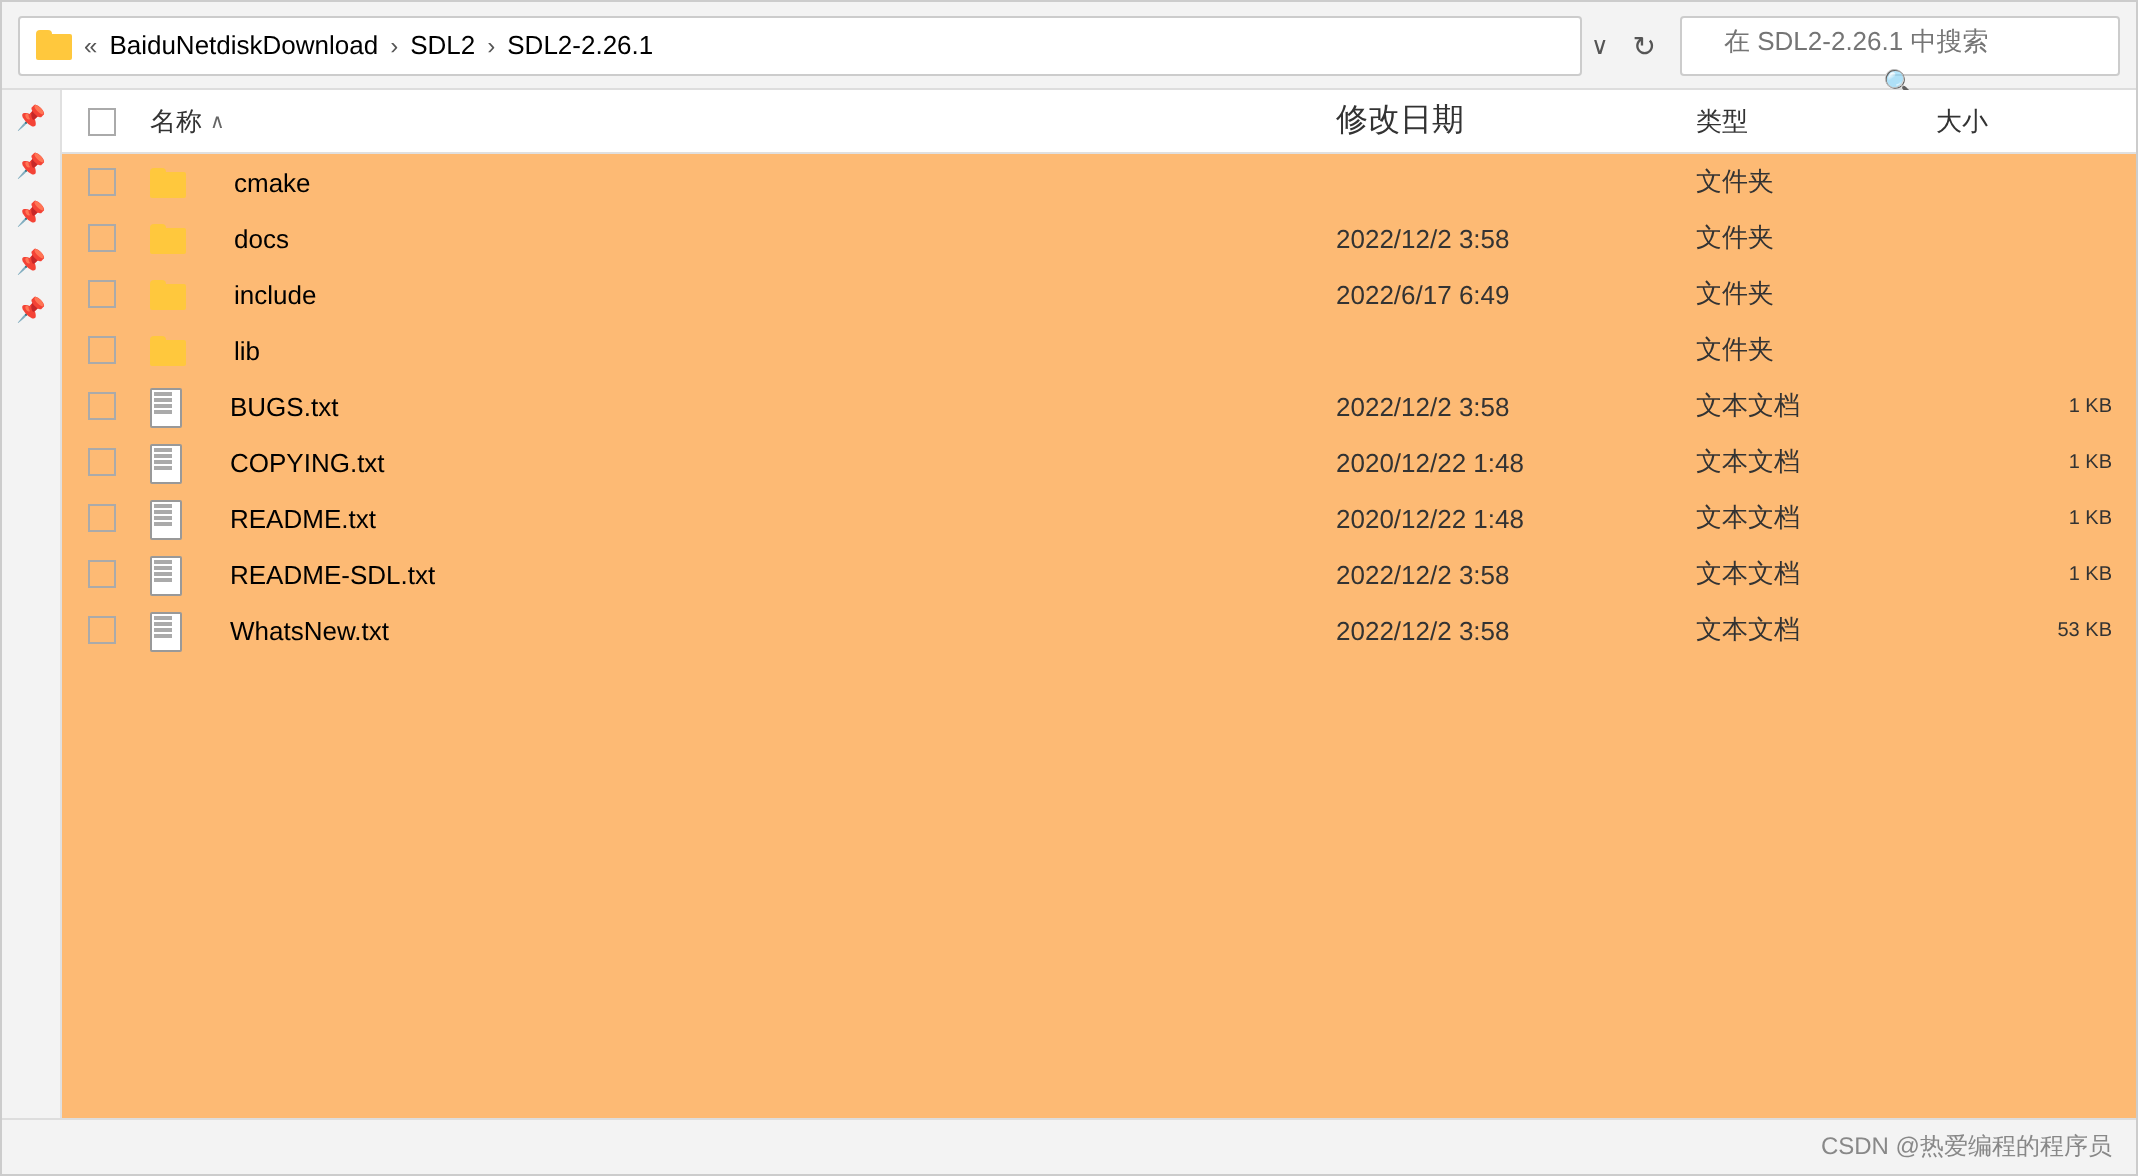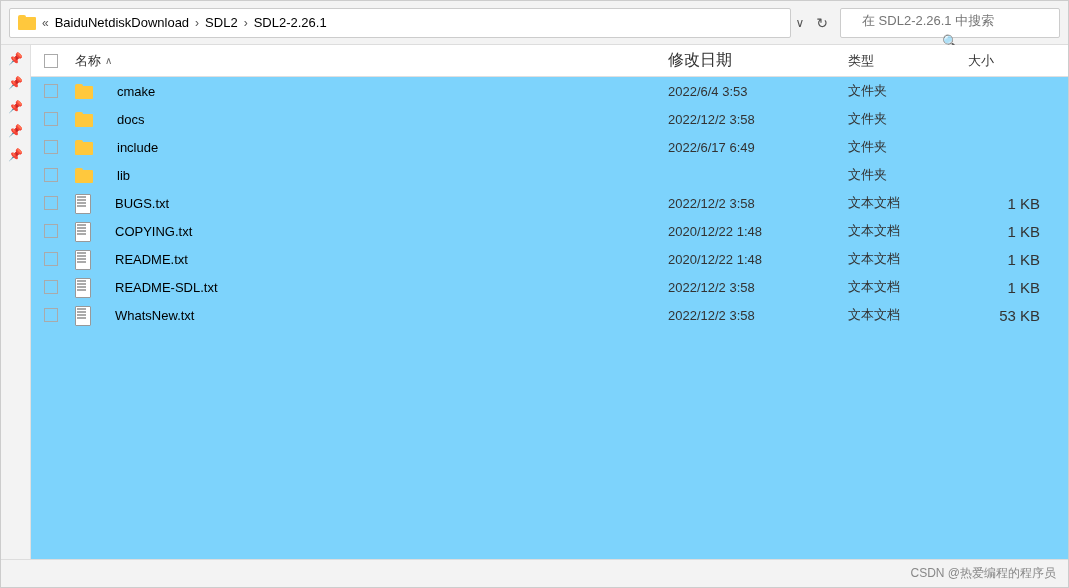--- a/index.html
+++ b/index.html
@@ -123,21 +123,21 @@
       color: #666;
       font-size: 12px;
       cursor: pointer;
     }
 
     
     .file-area {
       flex: 1;
       display: flex;
       flex-direction: column;
-      background: #7dd3fc;
+      background: #fdba74;
     }
 
     
     .column-header {
       display: flex;
       align-items: center;
       border-bottom: 1px solid #e0e0e0;
       padding: 6px 0;
       height: 32px;
       background: #fff;
@@ -221,24 +221,24 @@
     }
 
     .row-type {
       width: 120px;
       font-size: 13px;
       color: #333;
     }
 
     .row-size {
       width: 100px;
-      font-size: 15px;
+      font-size: 10px;
       color: #333;
       text-align: right;
-      padding-right: 28px;
+      padding-right: 12px;
     }
 
     
     .folder-icon {
       width: 18px;
       height: 15px;
       position: relative;
       display: inline-flex;
       align-items: center;
     }
@@ -370,21 +370,20 @@
 
       <div class="file-list" id="file-list">
       <div class="file-row">
       <div class="row-check">
         <span style="width:14px;height:14px;border:1px solid #aaa;display:inline-block;"></span>
       </div>
       <div class="row-name">
         <span class="folder-icon"></span>
         <span>cmake</span>
       </div>
-      <div class="row-date">2022/6/4 3:53</div>
       <div class="row-type">文件夹</div>
       <div class="row-size"></div>
     </div>
           <div class="file-row">
       <div class="row-check">
         <span style="width:14px;height:14px;border:1px solid #aaa;display:inline-block;"></span>
       </div>
       <div class="row-name">
         <span class="folder-icon"></span>
         <span>docs</span>

